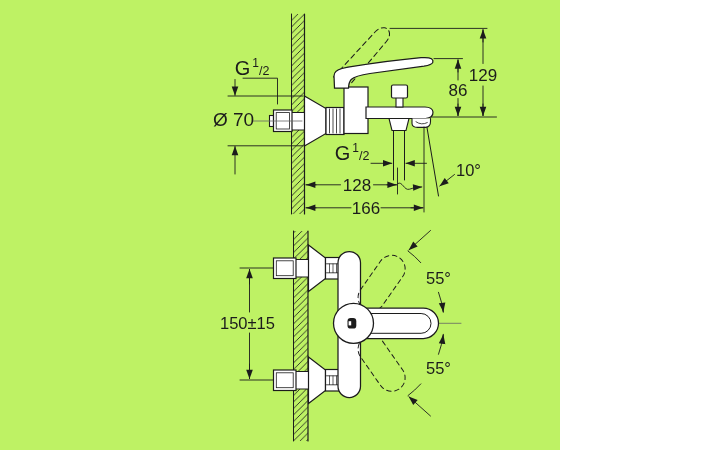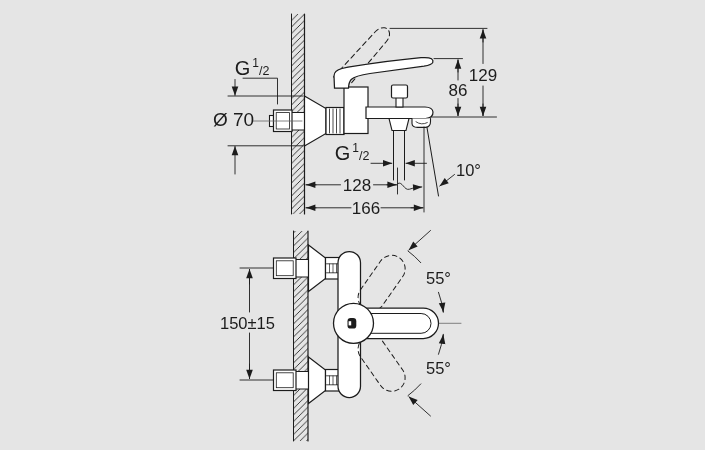--- a/index.html
+++ b/index.html
@@ -1,19 +1,19 @@
 <!DOCTYPE html>
 <html><head>
 <meta charset="utf-8">
 <style>
   html,body{margin:0;padding:0;background:#ffffff;}
   .canvas{
     position:relative;
-    width:705px;height:450px;
-    background:#e5e5e5;
+    width:560px;height:450px;
+    background:#bef264;
     overflow:hidden;
     font-family:"Liberation Sans", sans-serif;
   }
   svg text{
     font-family:"Liberation Sans", sans-serif;
     fill:#1c1c1c;
   }
   .dimtxt{font-size:17px;}
   .bigtxt{font-size:19px;}
   .angtxt{font-size:16.5px;}

